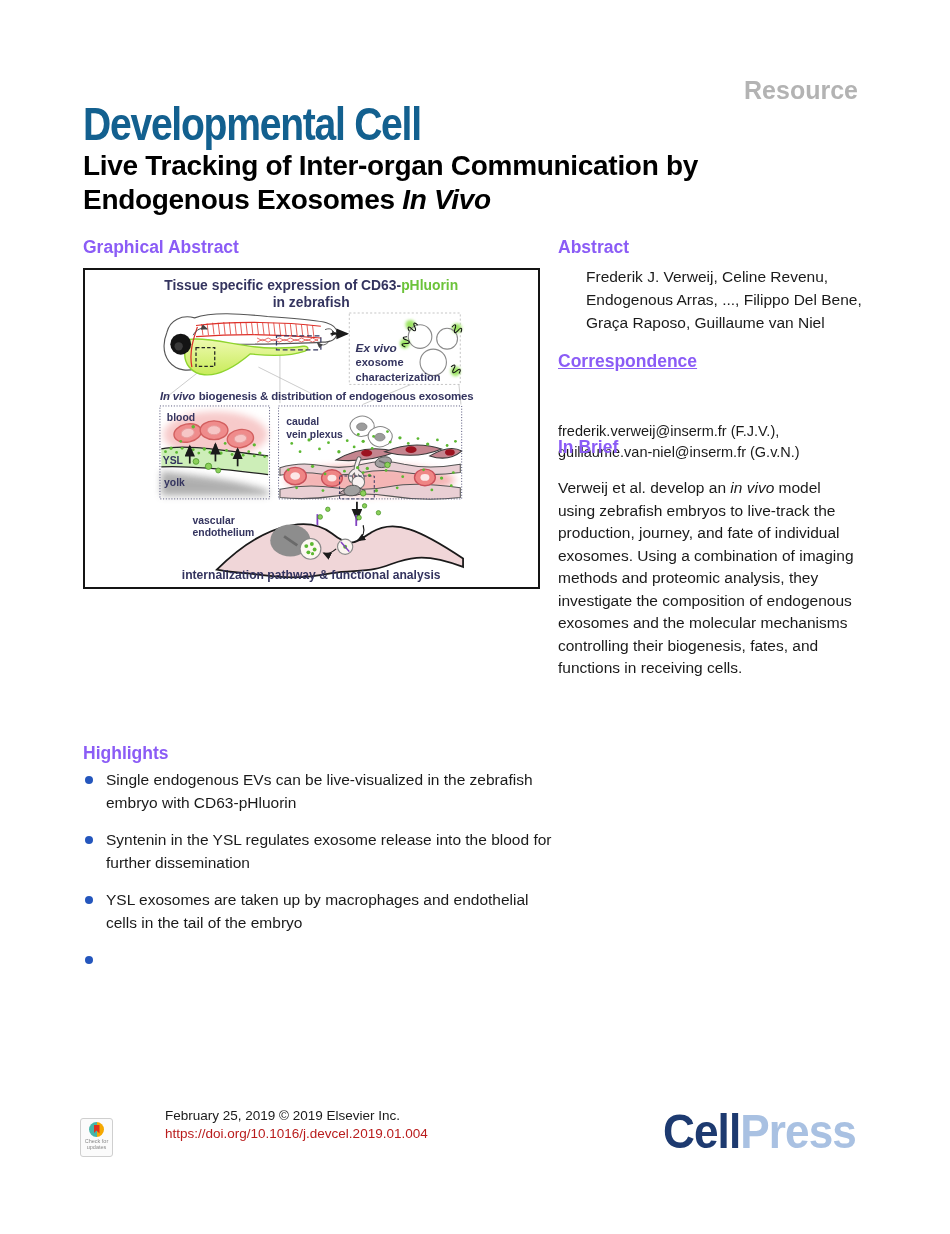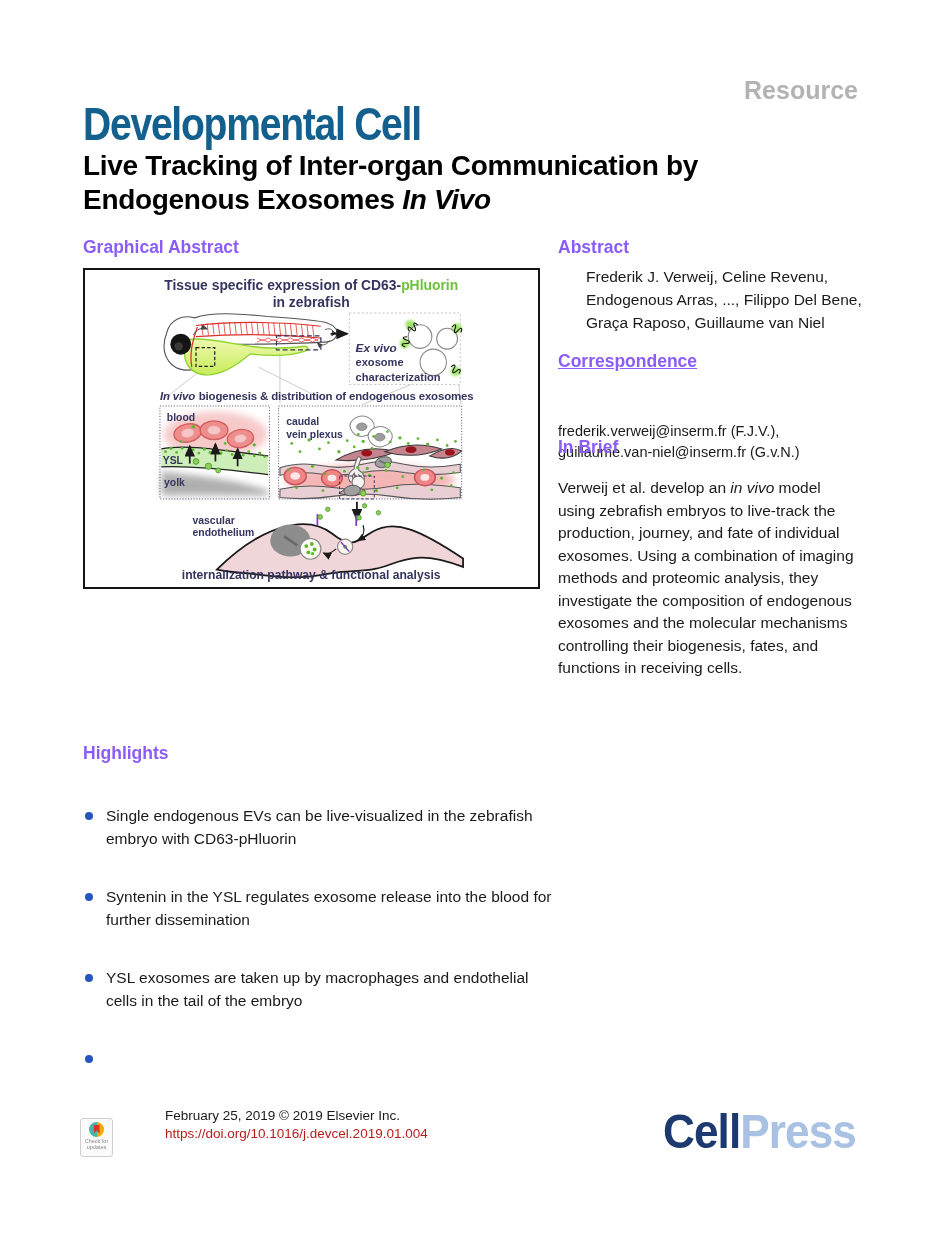--- a/index.html
+++ b/index.html
@@ -25,21 +25,21 @@
   .authors-h{top:237px;}
   .authors-txt{top:265px;font-size:15.5px;line-height:23px;margin-left:28px;}
   .corr-h{top:351px;text-decoration:underline;}
   .corr-txt{top:378px;font-size:14.5px;line-height:21px;margin-top:43px;}
   .brief-h{top:437px;}
   .brief-txt{top:477px;font-size:15.5px;line-height:22.5px;width:300px;}
   
   .hl-h{left:83px;top:743px;}
   .hl-list{left:83px;top:769px;width:470px;}
   .hl-item{position:relative;padding-left:23px;margin-bottom:15px;
-        font-size:15.5px;line-height:22.5px;margin-top:36px;}
+        font-size:15.5px;line-height:22.5px;}
   .hl-dot{position:absolute;left:2px;top:7px;width:8px;height:8px;border-radius:50%;
         background:#2456bd;}
   
   .badge{left:80px;top:1118px;width:31px;height:37px;border:1px solid #cfcfcf;border-radius:3px;
         background:#fbfbfb;text-align:center;cursor:pointer;}
   .badge-circle{position:relative;width:15px;height:15px;border-radius:50%;margin:3px auto 1px;
         background:linear-gradient(90deg,#45b5aa 50%,#f5a800 50%);}
   .badge-bookmark{position:absolute;left:4.5px;top:2.5px;width:6px;height:9px;background:#e0301e;
         clip-path:polygon(0 0,100% 0,100% 100%,50% 68%,0 100%);}
   .badge-txt{font-size:5.5px;line-height:6px;color:#8a8a8a;}

